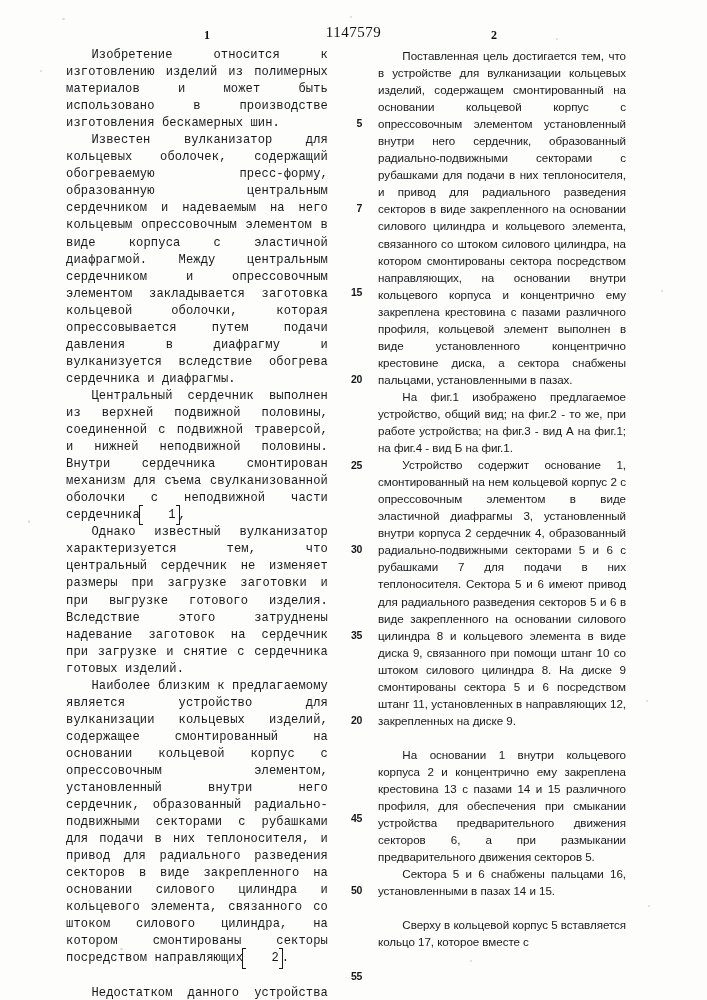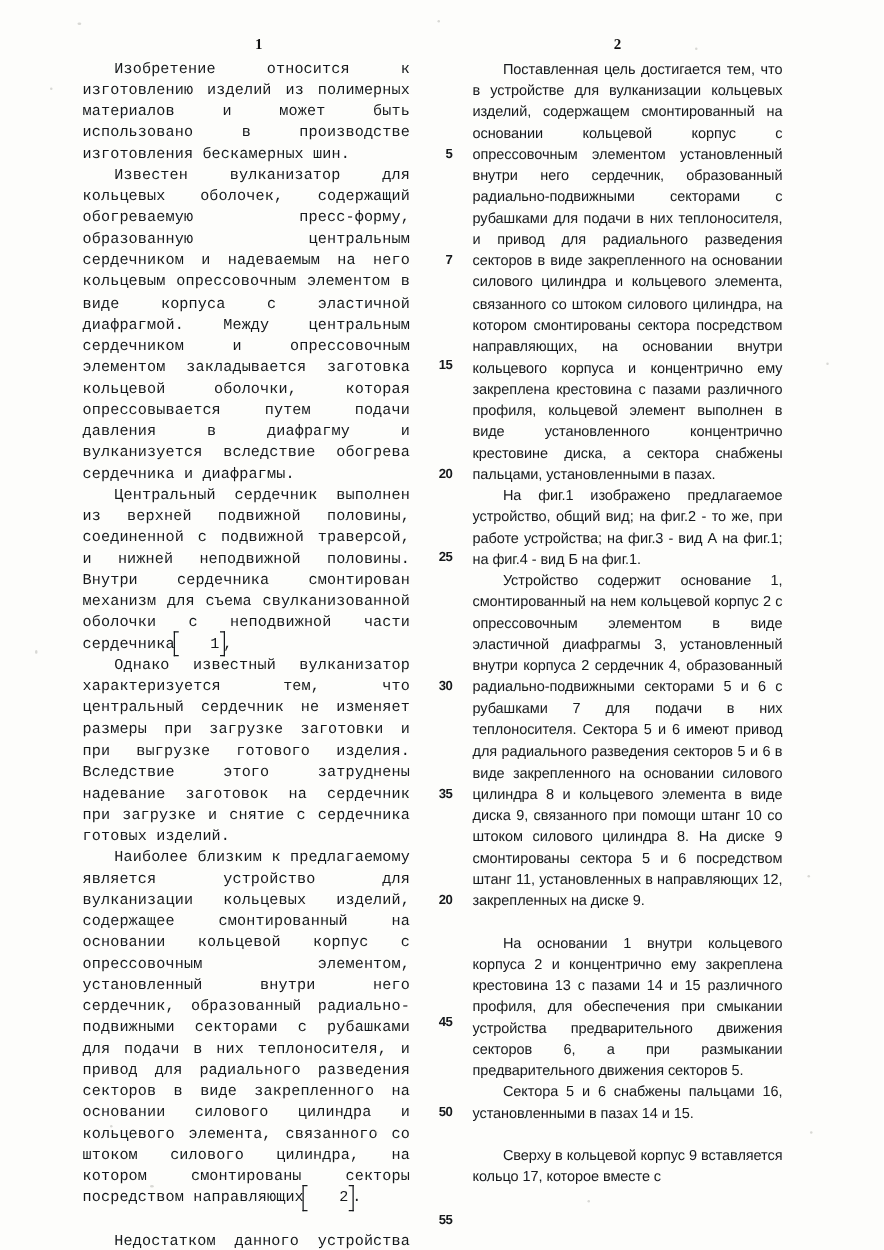--- a/index.html
+++ b/index.html
@@ -121,20 +121,21 @@
     border-radius: 50%;
     opacity: .55;
   }
 </style>
 </head>
 <body>
 
 <div id="page">
 
   <div id="header">
+    <div id="patent-number">1147579</div>
     <div class="col-num" id="col-num-left">1</div>
     <div class="col-num" id="col-num-right">2</div>
   </div>
 
   <div class="column" id="col-left">
     <p class="para">Изобретение относится к изготовлению изделий из полимерных материалов и может быть использовано в производстве изготовления бескамерных шин.</p>
     <p class="para">Известен вулканизатор для кольцевых оболочек, содержащий обогреваемую пресс-форму, образованную центральным сердечником и надеваемым на него кольцевым опрессовочным элементом в виде корпуса с эластичной диафрагмой. Между центральным сердечником и опрессовочным элементом закладывается заготовка кольцевой оболочки, которая опрессовывается путем подачи давления в диафрагму и вулканизуется вследствие обогрева сердечника и диафрагмы.</p>
     <p class="para"><span>Центральный сердечник выполнен из верхней подвижной половины, соединенной с подвижной траверсой, и нижней неподвижной половины. Внутри сердечника смонтирован механизм для съема свулканизованной оболочки с неподвижной части сердечника</span><span class="ref">1</span><span>,</span></p>
     <p class="para">Однако известный вулканизатор характеризуется тем, что центральный сердечник не изменяет размеры при загрузке заготовки и при выгрузке готового изделия. Вследствие этого затруднены надевание заготовок на сердечник при загрузке и снятие с сердечника готовых изделий.</p>
     <p class="para"><span>Наиболее близким к предлагаемому является устройство для вулканизации кольцевых изделий, содержащее смонтированный на основании кольцевой корпус с опрессовочным элементом, установленный внутри него сердечник, образованный радиально-подвижными секторами с рубашками для подачи в них теплоносителя, и привод для радиального разведения секторов в виде закрепленного на основании силового цилиндра и кольцевого элемента, связанного со штоком силового цилиндра, на котором смонтированы секторы посредством направляющих</span><span class="ref">2</span><span>.</span></p>
@@ -143,29 +144,29 @@
   </div>
 
   <div class="column" id="col-right">
     <p class="para">Поставленная цель достигается тем, что в устройстве для вулканизации кольцевых изделий, содержащем смонтированный на основании кольцевой корпус с опрессовочным элементом установленный внутри него сердечник, образованный радиально-подвижными секторами с рубашками для подачи в них теплоносителя, и привод для радиального разведения секторов в виде закрепленного на основании силового цилиндра и кольцевого элемента, связанного со штоком силового цилиндра, на котором смонтированы сектора посредством направляющих, на основании внутри кольцевого корпуса и концентрично ему закреплена крестовина с пазами различного профиля, кольцевой элемент выполнен в виде установленного концентрично крестовине диска, а сектора снабжены пальцами, установленными в пазах.</p>
     <p class="para">На фиг.1 изображено предлагаемое устройство, общий вид; на фиг.2 - то же, при работе устройства; на фиг.3 - вид А на фиг.1; на фиг.4 - вид Б на фиг.1.</p>
     <p class="para">Устройство содержит основание 1, смонтированный на нем кольцевой корпус 2 с опрессовочным элементом в виде эластичной диафрагмы 3, установленный внутри корпуса 2 сердечник 4, образованный радиально-подвижными секторами 5 и 6 с рубашками 7 для подачи в них теплоносителя. Сектора 5 и 6 имеют привод для радиального разведения секторов 5 и 6 в виде закрепленного на основании силового цилиндра 8 и кольцевого элемента в виде диска 9, связанного при помощи штанг 10 со штоком силового цилиндра 8. На диске 9 смонтированы сектора 5 и 6 посредством штанг 11, установленных в направляющих 12, закрепленных на диске 9.</p>
     <div class="gap"></div>
     <p class="para">На основании 1 внутри кольцевого корпуса 2 и концентрично ему закреплена крестовина 13 с пазами 14 и 15 различного профиля, для обеспечения при смыкании устройства предварительного движения секторов 6, а при размыкании предварительного движения секторов 5.</p>
     <p class="para">Сектора 5 и 6 снабжены пальцами 16, установленными в пазах 14 и 15.</p>
     <div class="gap"></div>
-    <p class="para">Сверху в кольцевой корпус 9 вставляется кольцо 17, которое вместе с</p>
+    <p class="para">Сверху в кольцевой корпус 5 вставляется кольцо 17, которое вместе с</p>
   </div>
 
   <div id="line-numbers">
       <div class="line-number" style="top: 70.2px;">5</div>
       <div class="line-number" style="top: 155.45px;">7</div>
       <div class="line-number" style="top: 239px;">15</div>
       <div class="line-number" style="top: 325.95px; margin-left: 20px;">20</div>
-      <div class="line-number" style="top: 393px;">25</div>
+      <div class="line-number" style="top: 412px;">25</div>
       <div class="line-number" style="top: 496.45px;">30</div>
       <div class="line-number" style="top: 581.7px;">35</div>
       <div class="line-number" style="top: 666.95px;">20</div>
       <div class="line-number" style="top: 765px;">45</div>
       <div class="line-number" style="top: 837.45px;">50</div>
       <div class="line-number" style="top: 922.7px;">55</div>
     </div>
 
   <div class="speck" style="left:40px;  top:70px;  width:2px; height:2px;"></div>
   <div class="speck" style="left:62px;  top:18px;  width:3px; height:2px;"></div>

